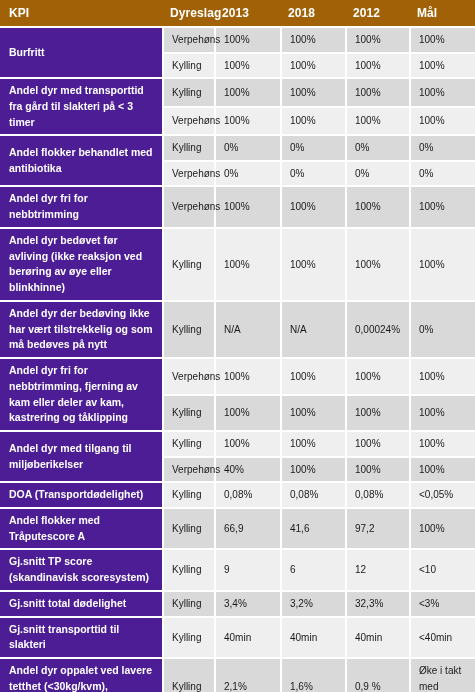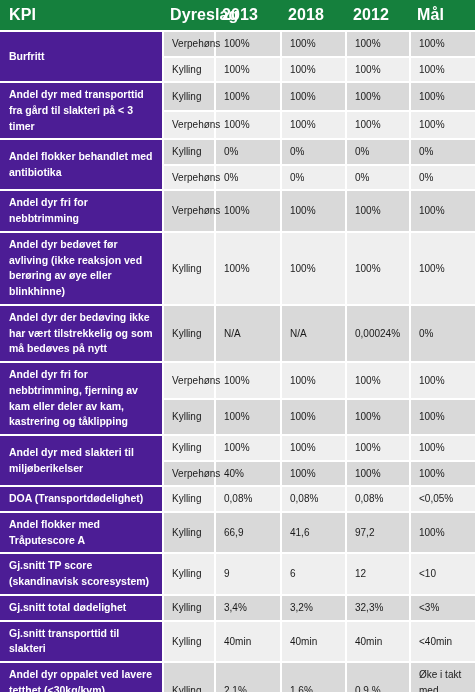--- a/index.html
+++ b/index.html
@@ -20,23 +20,23 @@
   }
   #kpi-table col.c-kpi     { width: 163px; }
   #kpi-table col.c-species { width: 52px;  }
   #kpi-table col.c-y1      { width: 66px;  }
   #kpi-table col.c-y2      { width: 65px;  }
   #kpi-table col.c-y3      { width: 64px;  }
   #kpi-table col.c-goal    { width: 65px;  }
 
   
   thead th {
-    background: #15803d;
+    background: #a16207;
     color: #ffffff;
-    font-size: 16px;
+    font-size: 12px;
     font-weight: bold;
     text-align: left;
     padding: 6px 0 6px 7px;
     border: 0;
     border-bottom: 2px solid #ffffff;
     white-space: nowrap;
     letter-spacing: 0.1px;
     margin-left: 13px;
   }
   thead th.h-kpi { padding-left: 9px; }
@@ -170,21 +170,21 @@
         <td class="data-cell last">100%</td>
       </tr>
       <tr class="band-a">
         <td class="data-cell">Kylling</td>
         <td class="data-cell">100%</td>
         <td class="data-cell">100%</td>
         <td class="data-cell">100%</td>
         <td class="data-cell last">100%</td>
       </tr>
       <tr class="band-b">
-        <td class="kpi-cell" rowspan="2">Andel dyr med slakteri til miljøberikelser</td>
+        <td class="kpi-cell" rowspan="2">Andel dyr med tilgang til miljøberikelser</td>
         <td class="data-cell">Kylling</td>
         <td class="data-cell">100%</td>
         <td class="data-cell">100%</td>
         <td class="data-cell">100%</td>
         <td class="data-cell last">100%</td>
       </tr>
       <tr class="band-a">
         <td class="data-cell">Verpehøns</td>
         <td class="data-cell">40%</td>
         <td class="data-cell">100%</td>

